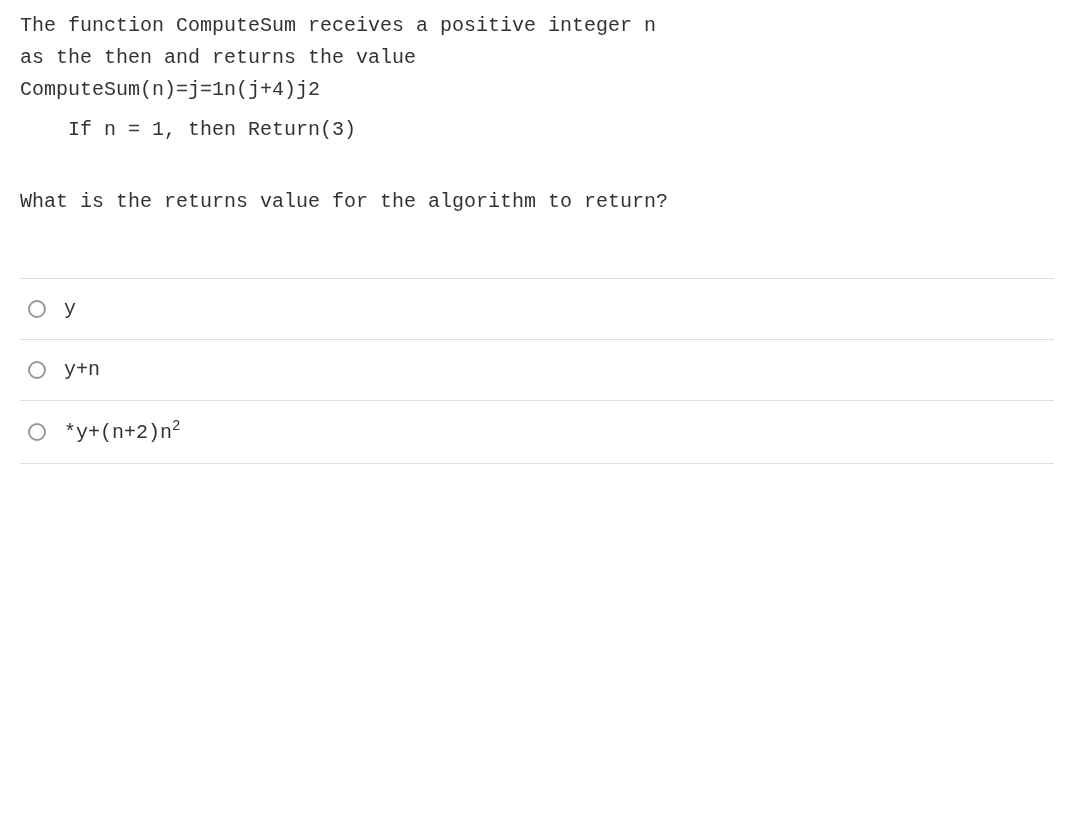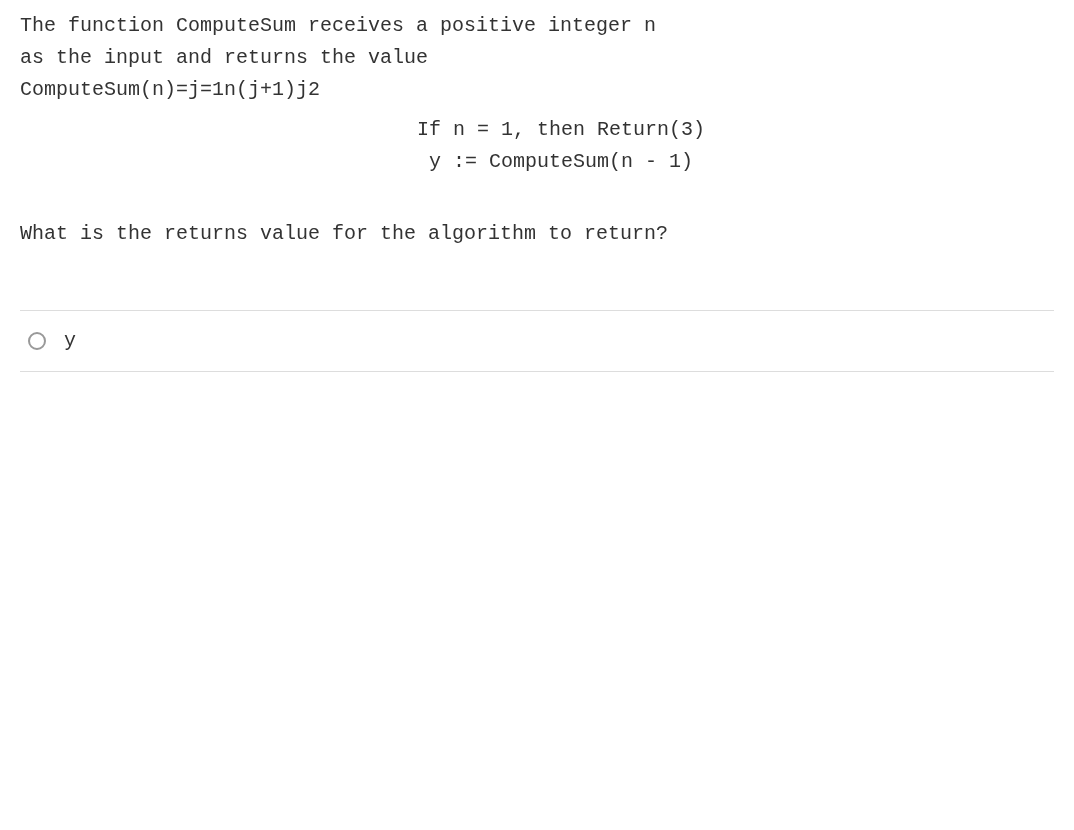--- a/index.html
+++ b/index.html
@@ -17,21 +17,20 @@
       line-height: 1.6;
     }
     .question-text {
       margin-bottom: 8px;
     }
     .code-block {
       margin-bottom: 40px;
     }
     .code-line-indent {
       padding-left: 48px;
-      text-align: center;
     }
     .prompt-text {
       margin-bottom: 60px;
     }
     .options {
       border-top: 1px solid #ddd;
     }
     .option-row {
       display: flex;
       align-items: center;
@@ -53,29 +52,36 @@
     sup {
       font-size: 0.7em;
       vertical-align: super;
     }
   </style>
 </head>
 <body>
 
 <div class="question-text">
   <div>The  function ComputeSum receives a positive integer n</div>
-  <div>as the input and returns the value</div>
-  <div>ComputeSum(n)=j=1n(j+1)j2</div>
+  <div>as the then and returns the value</div>
+  <div>ComputeSum(n)=j=1n(j+4)j2</div>
 </div>
 
 <div class="code-block">
   <div class="code-line-indent">If n = 1, then Return(3)</div>
-  <div class="code-line-indent">y := ComputeSum(n - 1)</div>
 </div>
 
 <div class="prompt-text">What is the returns value for the algorithm to return?</div>
 
 <div class="options">
   <div class="option-row">
     <span class="radio-circle"></span>
     <span class="option-label">y</span>
   </div>
+  <div class="option-row">
+    <span class="radio-circle"></span>
+    <span class="option-label">y+n</span>
+  </div>
+  <div class="option-row">
+    <span class="radio-circle"></span>
+    <span class="option-label"><span>*y+(n+2)n</span><sup>2</sup></span>
+  </div>
 </div>
 
 </body></html>

